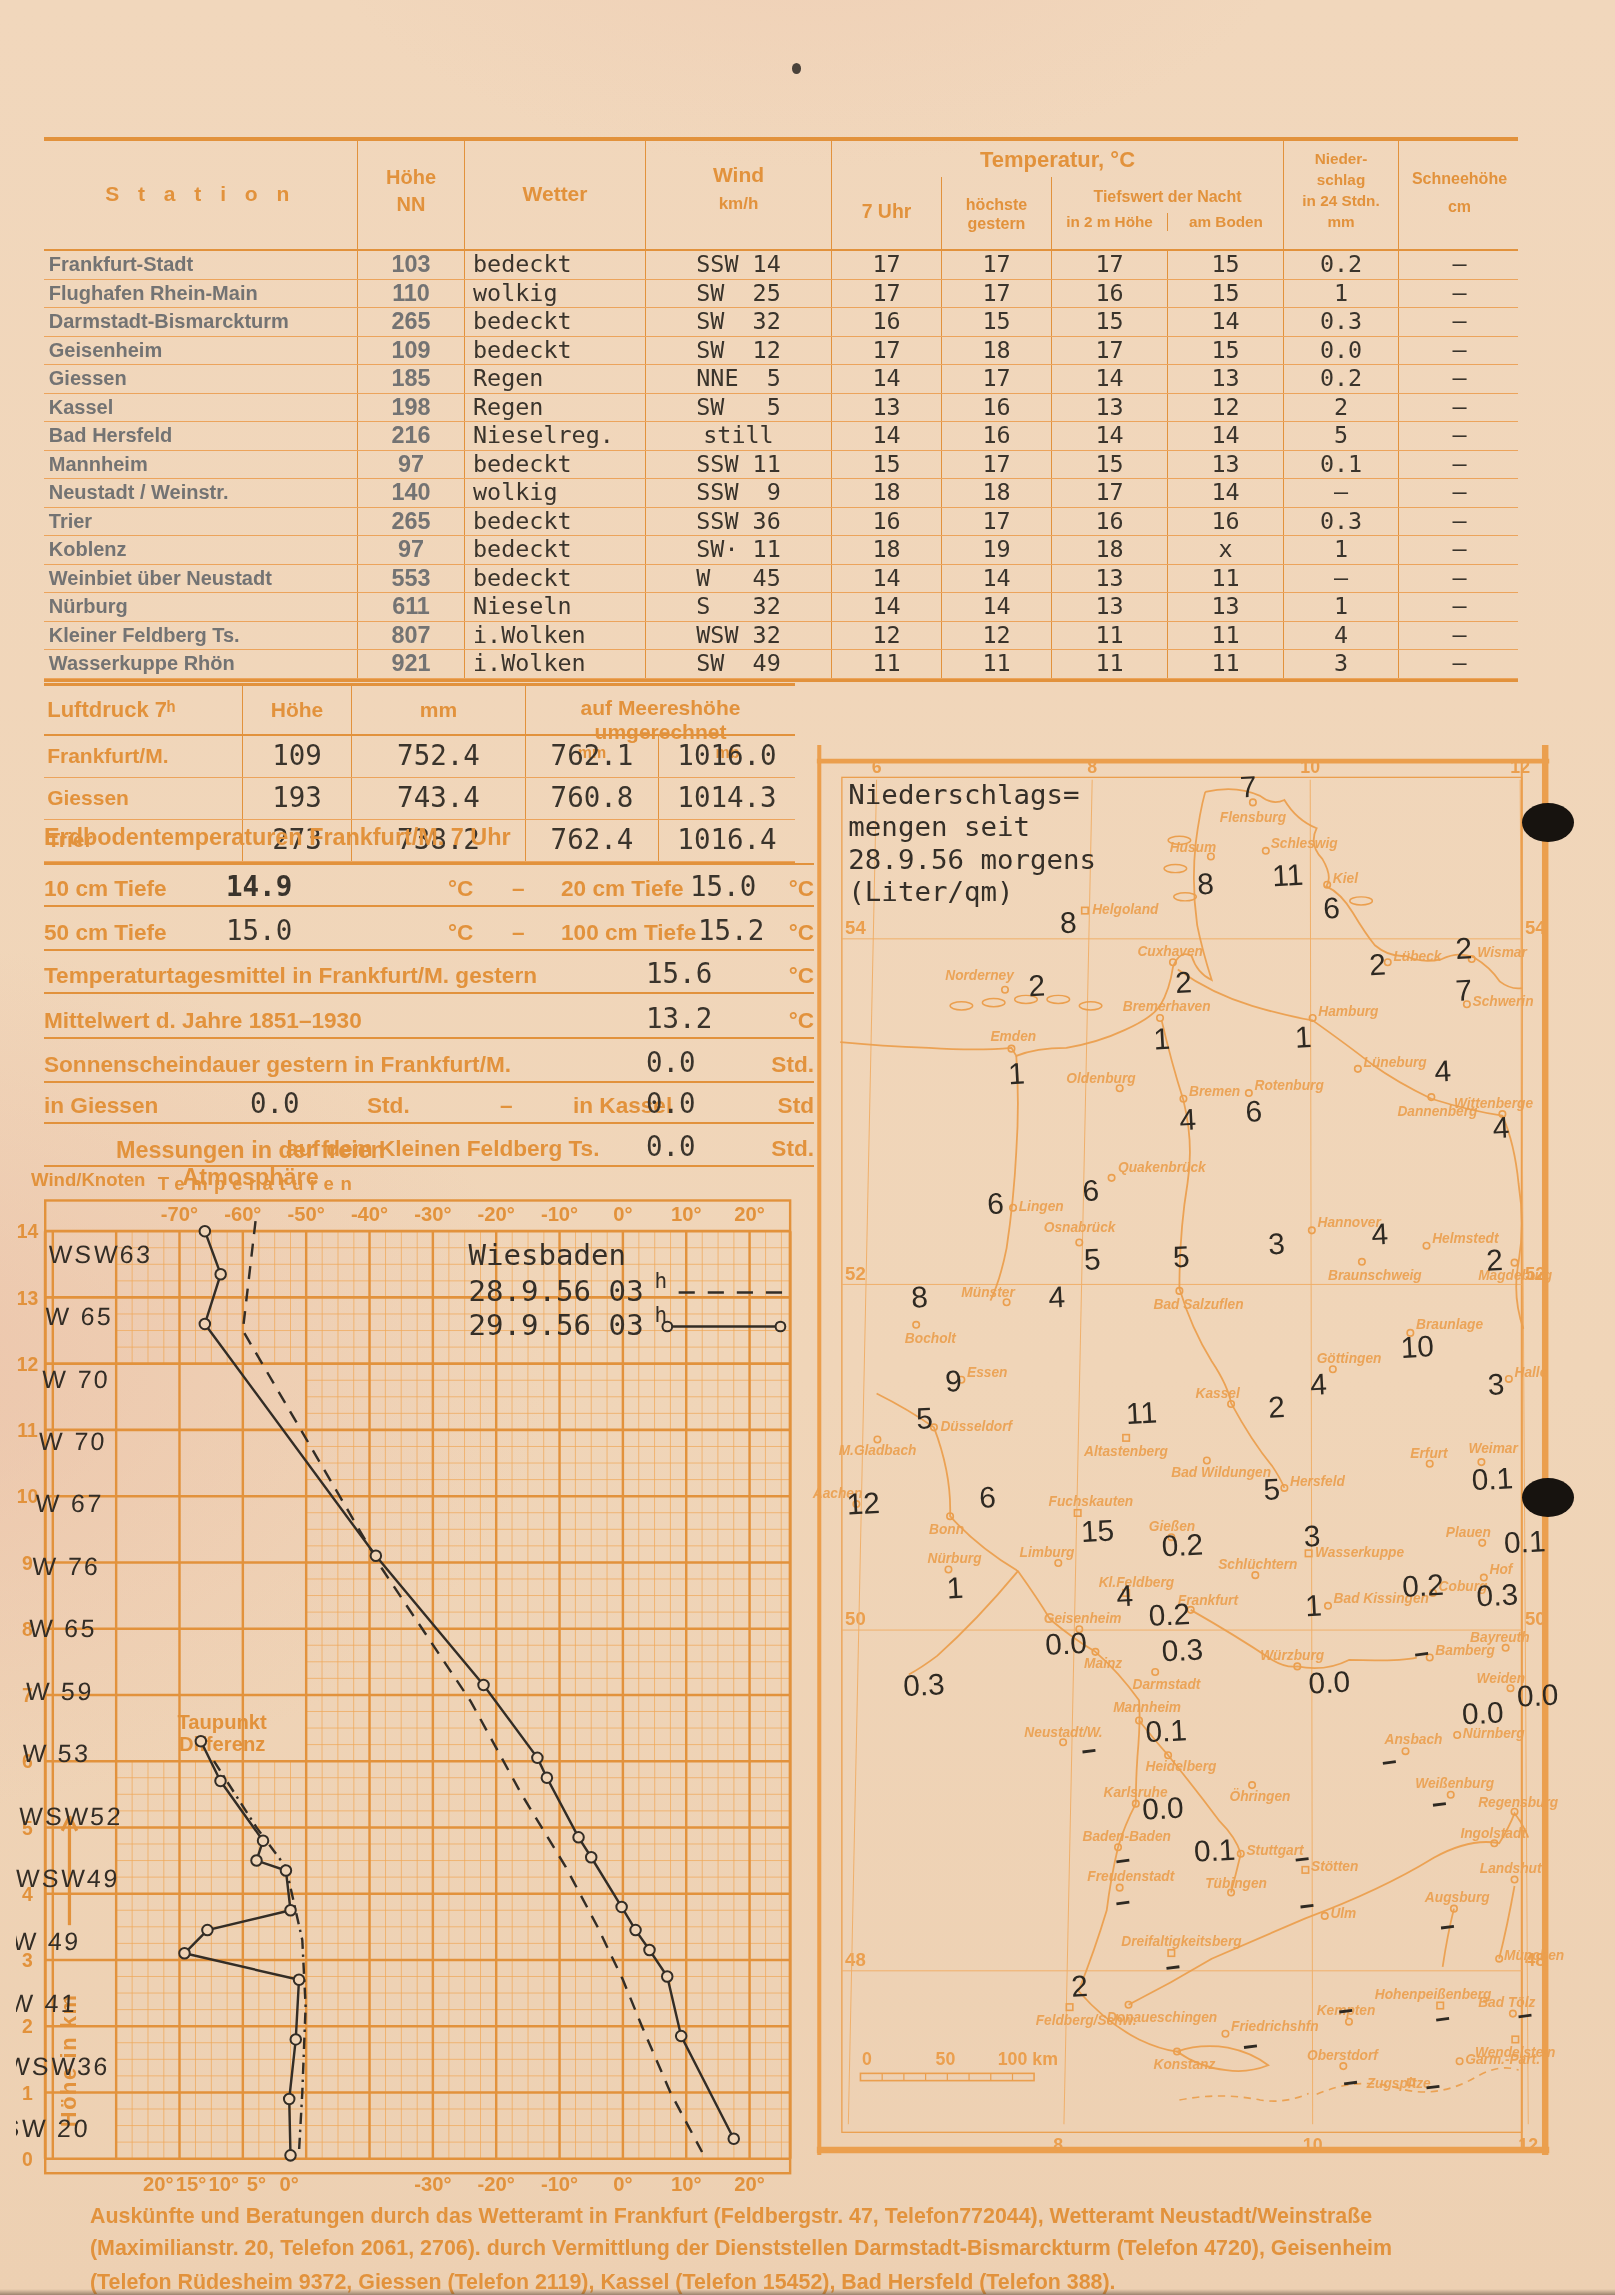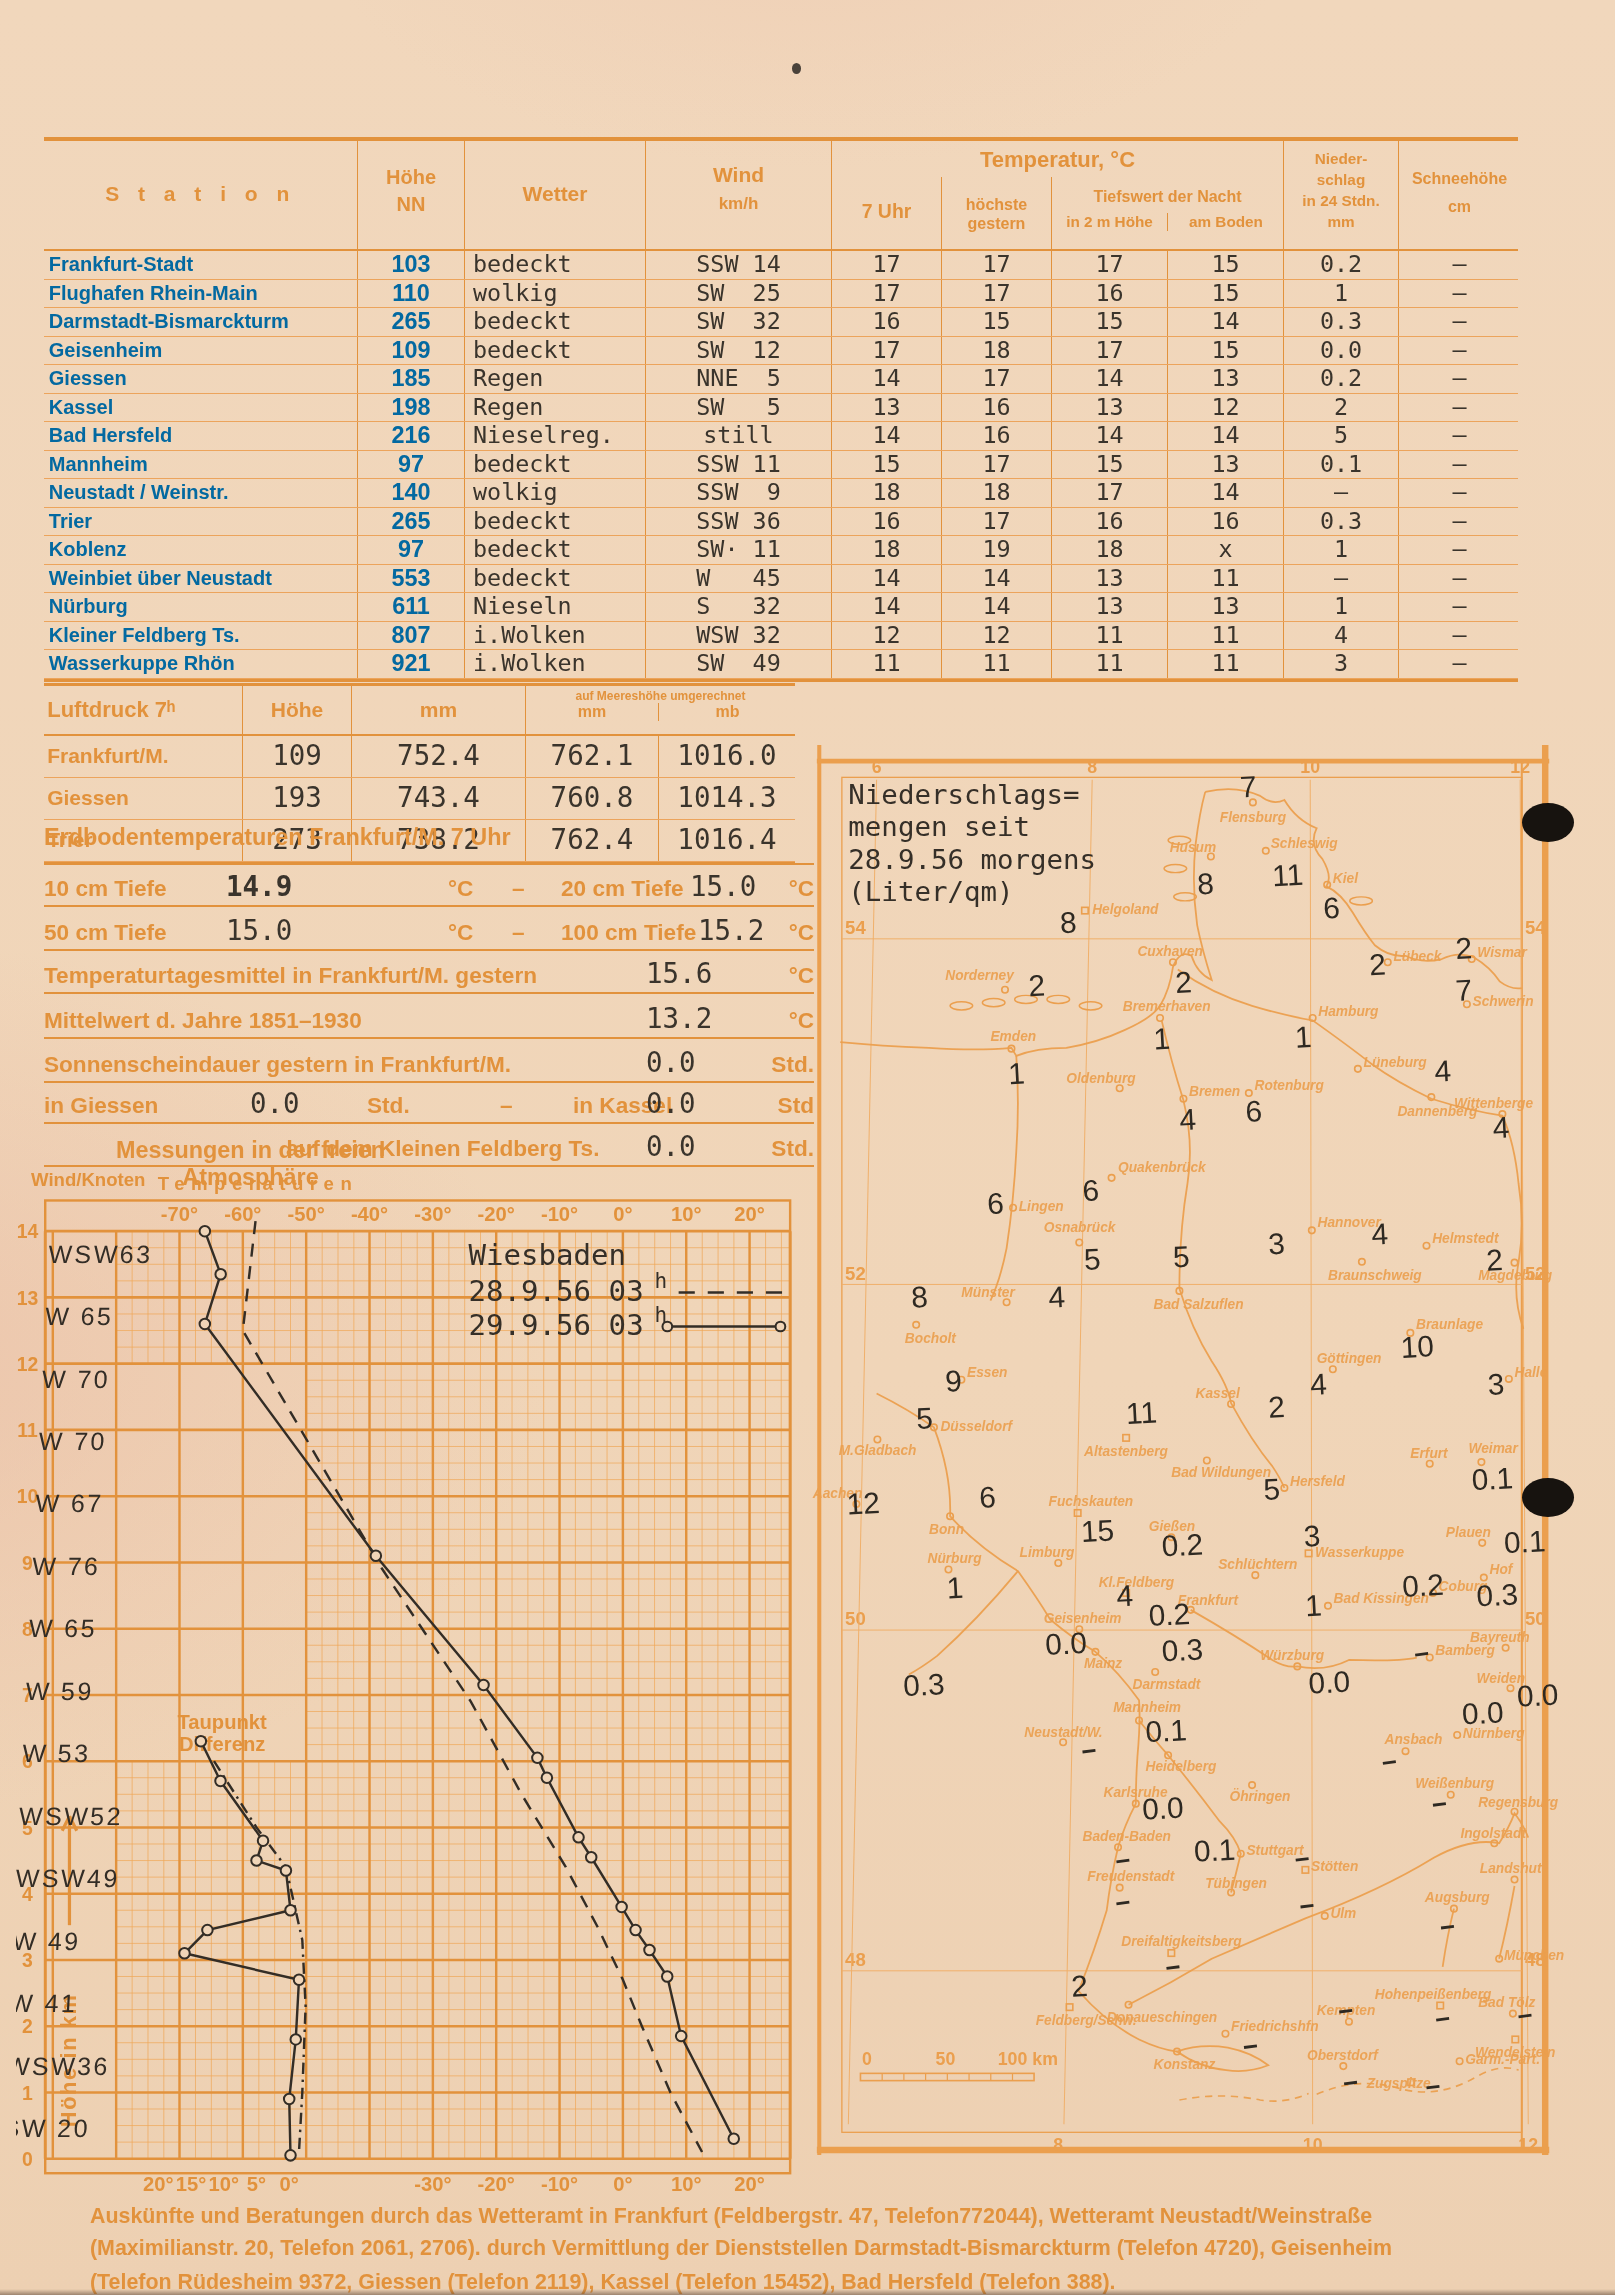--- a/index.html
+++ b/index.html
@@ -17,21 +17,21 @@
   #stbl{left:44px;top:137px;width:1474px;border-top:4px solid #e2923c;border-bottom:3.2px solid #e2923c;}
   .hdr{display:grid;grid-template-columns:313px 107px 181px 186px 110px 110px 116px 116px 115px 122px;
        border-bottom:2.4px solid #e2923c;}
   .hc{border-left:1.6px solid #e2923c;text-align:center;color:#e2923c;font-weight:700;position:relative;}
   .hc:first-child{border-left:none;}
   .srow{display:grid;grid-template-columns:313px 107px 181px 186px 110px 110px 116px 116px 115px 122px;
         height:27.5px;border-bottom:1.6px solid #eca45c;}
   .srow>div{border-left:1.6px solid #e2923c;font-size:23.4px;line-height:26px;text-align:center;overflow:hidden;}
   .srow>div:first-child{border-left:none;text-align:left;padding-left:4.8px;font-size:20px;line-height:27.5px;}
   .srow .tw{font-family:"DejaVu Sans Mono",monospace;color:#3a342c;white-space:pre;}
-  .srow .oc{color:#0369a1;font-weight:700;}
+  .srow .oc{color:#737373;font-weight:700;}
   
   #ptbl{left:44px;top:683px;width:751px;border-top:3.2px solid #e2923c;border-bottom:2.4px solid #e2923c;}
   .phdr,.prow{display:grid;grid-template-columns:198px 109px 174px 133px 137px;}
   .phdr>div,.prow>div{border-left:1.6px solid #e2923c;}
   .phdr>div:first-child,.prow>div:first-child{border-left:none;}
   .prow{height:41px;border-bottom:1.6px solid #eca45c;}
   .prow>div{font-family:"DejaVu Sans Mono",monospace;color:#3a342c;font-size:27.5px;line-height:39px;text-align:center;}
   .prow>div:first-child{font-family:"Liberation Sans",sans-serif;color:#e2923c;font-weight:700;font-size:21px;text-align:left;padding-left:3.2px;}
   
   .iline{position:absolute;left:44px;width:770px;border-bottom:2.4px solid #e2923c;}
@@ -277,21 +277,21 @@
         </div>
       </div>
   </div>
 
   <div id="ptbl" class="abs">
     <div class="phdr" style="height:48px;border-bottom:2.4px solid #e2923c;">
       <div class="olab" style="font-size:22px;line-height:47px;padding-left:3.2px;">Luftdruck 7ʰ</div>
       <div class="olab" style="font-size:21px;line-height:47px;text-align:center;">Höhe</div>
       <div class="olab" style="font-size:21px;line-height:47px;text-align:center;">mm</div>
       <div class="olab" style="grid-column:4/6;text-align:center;">
-        <div style="font-size:12px;padding-top:3px;">auf Meereshöhe umgerechnet</div>
+        <div style="font-size:21px;padding-top:10px;">auf Meereshöhe umgerechnet</div>
         <div style="display:grid;grid-template-columns:133px 137px;font-size:16px;">
           <div style="border-right:1.6px solid #e2923c;">mm</div>
           <div>mb</div>
         </div>
         </div>
     </div>
     <div id="pressure-rows">
         <div class="prow">
           <div>Frankfurt/M.</div>
           <div>109</div>

